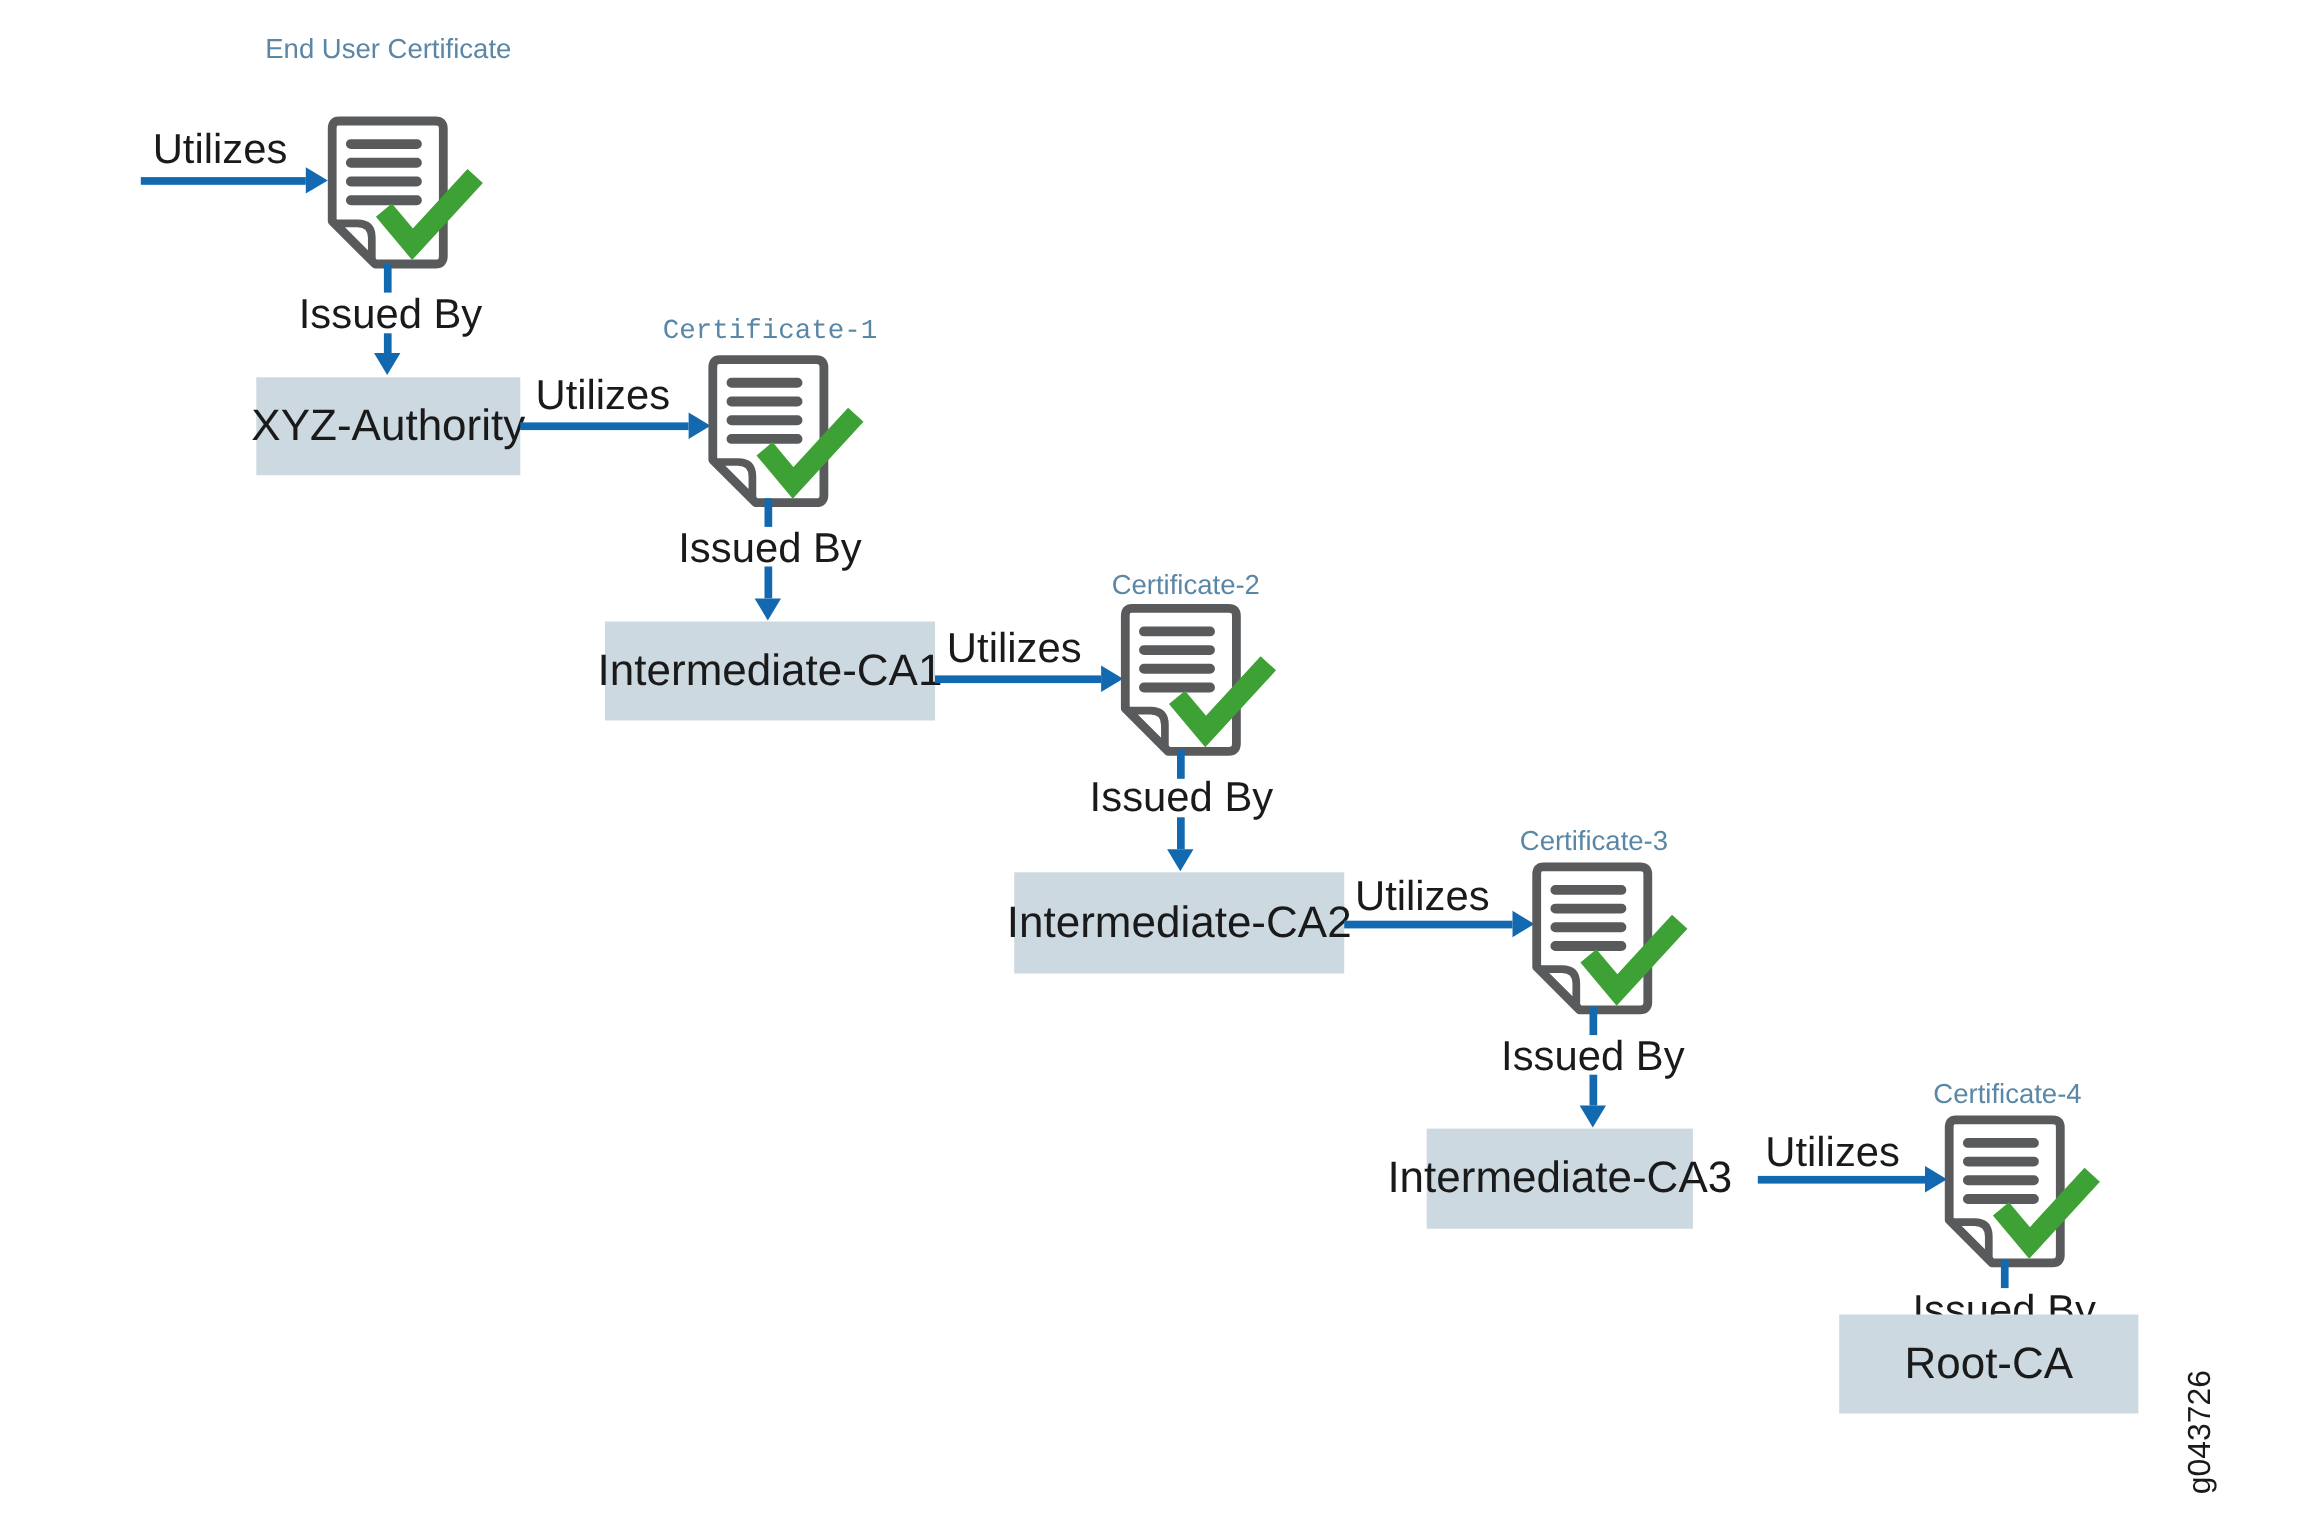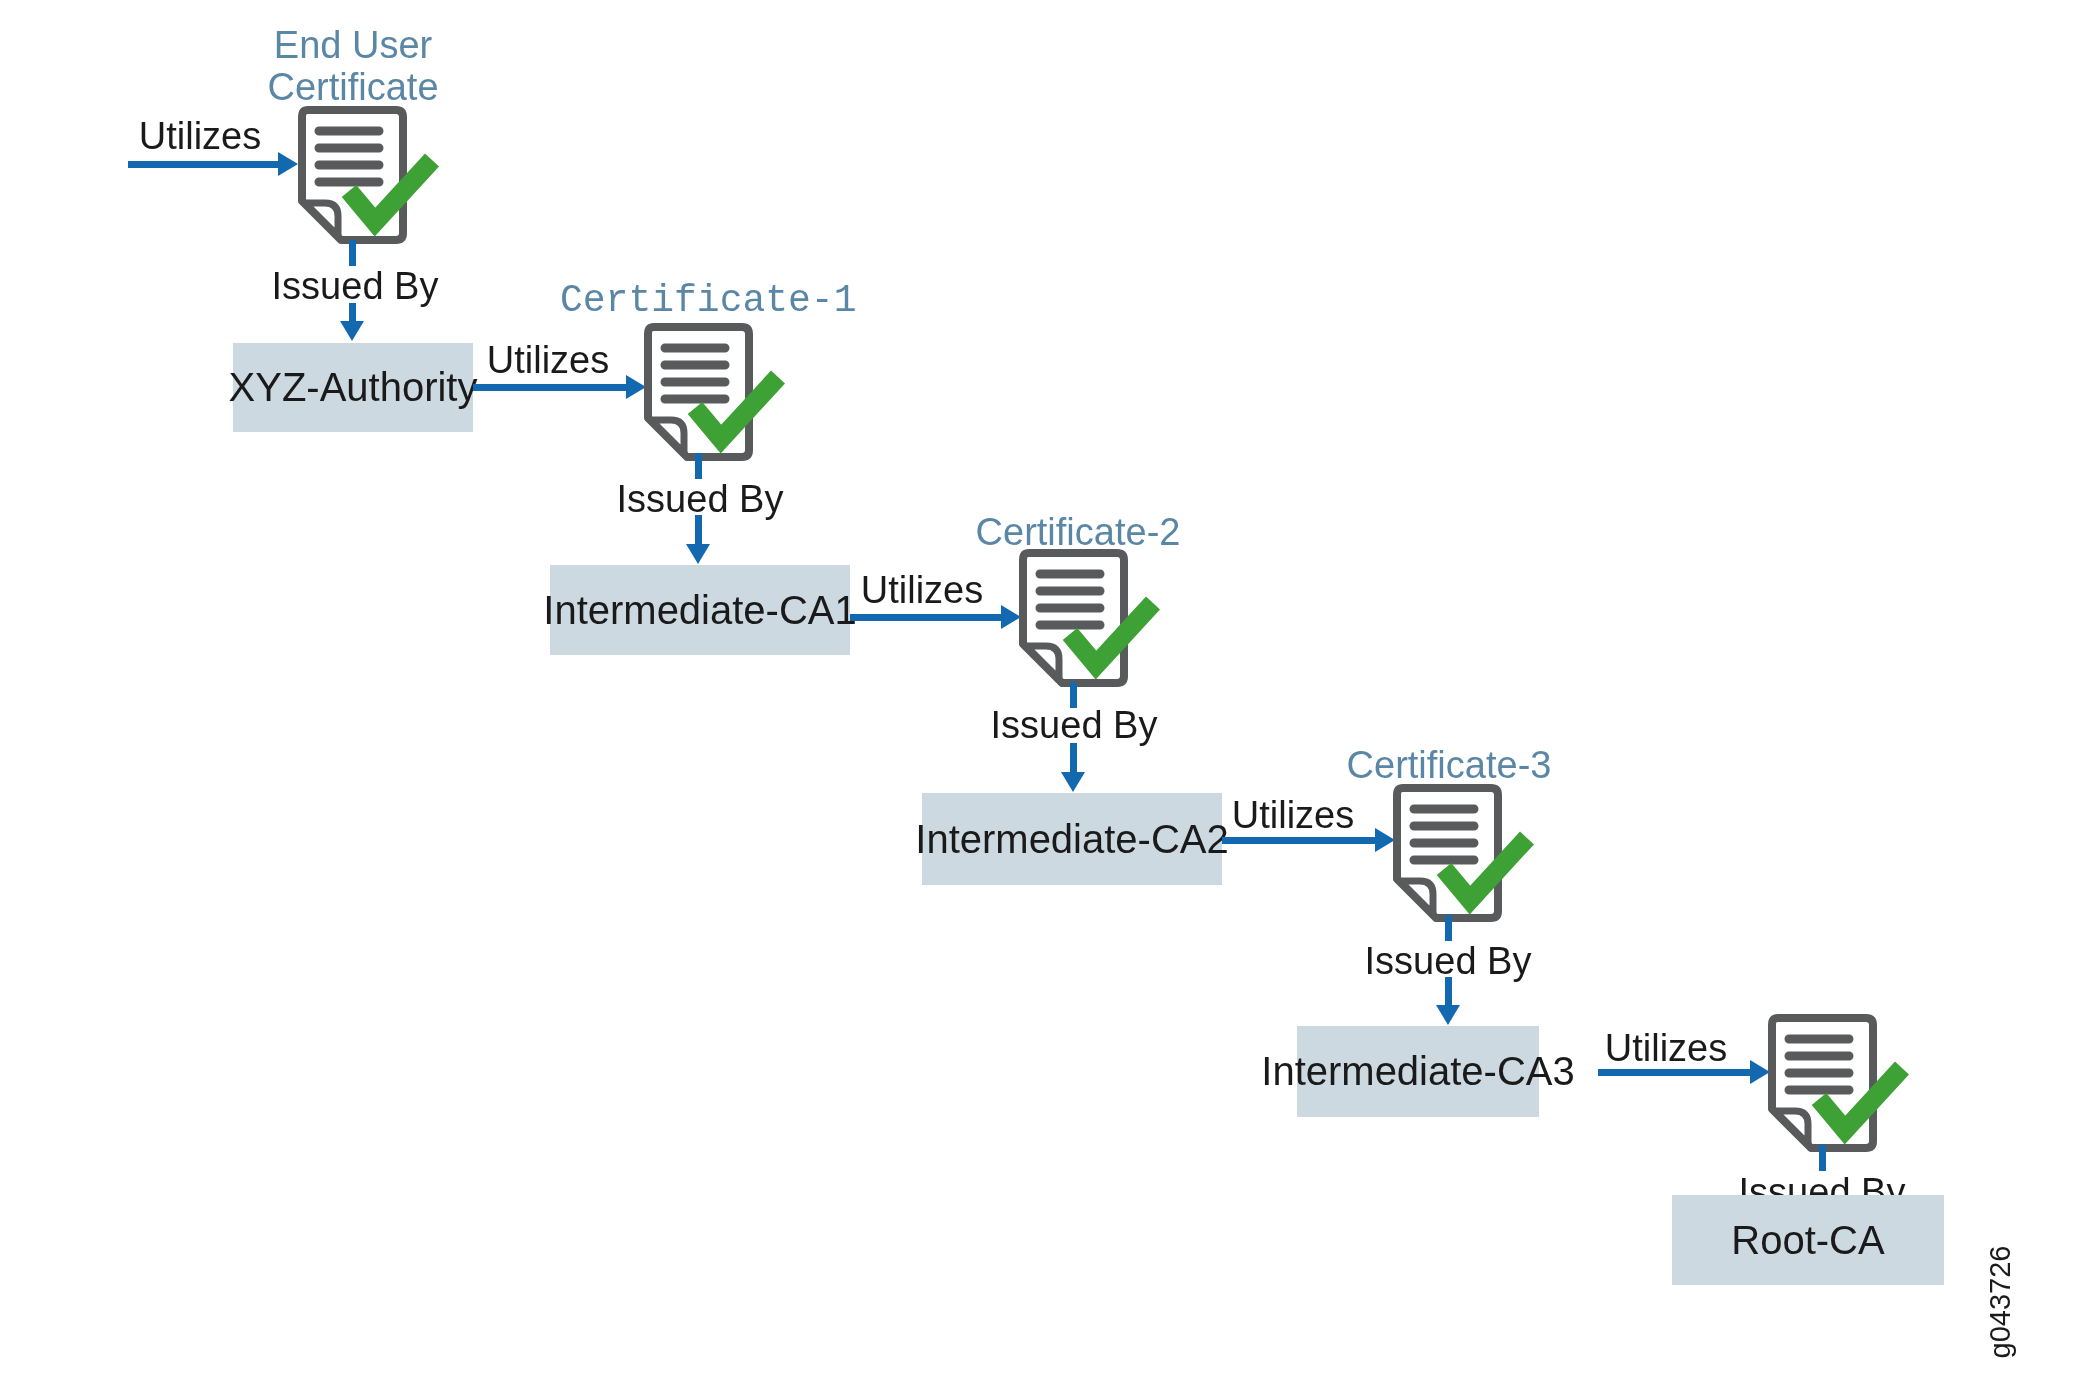--- a/index.html
+++ b/index.html
@@ -16,21 +16,21 @@
     font-family:"Liberation Sans",sans-serif;overflow:hidden;
   }
   
   .lbl{
     position:absolute;text-align:center;color:var(--text-black);
     font-size:38px;line-height:40px;white-space:nowrap;
   }
   
   .clbl{
     position:absolute;text-align:center;color:var(--label-blue);
-    font-size:38px;line-height:42px;
+    font-size:25px;line-height:42px;
   }
   .clbl.nowrap{white-space:nowrap;}
   
   .box{
     position:absolute;background:var(--box-fill);color:var(--text-black);
     font-size:40px;display:flex;align-items:center;justify-content:center;
     white-space:nowrap;
   }
   
   .harrow{position:absolute;display:flex;align-items:center;height:24px;}
@@ -137,20 +137,21 @@
     <span class="shaft"></span>
       <span class="head"></span>
   </div>
   <div class="box" style="left:1297px;top:1026px;width:242px;height:91px;">Intermediate-CA3</div>
 
   <div class="lbl" style="left:1566px;top:1028px;width:200px;">Utilizes</div>
   <div class="harrow" style="left:1598px;top:1060px;width:172px;">
     <span class="shaft"></span>
       <span class="head"></span>
   </div>
+  <div class="clbl nowrap" style="left:1685px;top:974px;width:280px;">Certificate-4</div>
   <svg class="cert-icon" style="left:1761px;top:1011px;" viewBox="0 0 160 150" width="160" height="150">
       <use href="#cert-icon-def"></use>
     </svg>
   <div class="vseg" style="left:1819px;top:1145px;height:26px;"></div>
   <div class="lbl" style="left:1712px;top:1172px;width:220px;">Issued By</div>
   <div class="varrow" style="left:1810px;top:1209px;height:47px;">
     <span class="shaft"></span>
       <span class="head"></span>
   </div>
   <div class="box" style="left:1672px;top:1195px;width:272px;height:90px;text-align:right;">Root-CA</div>

